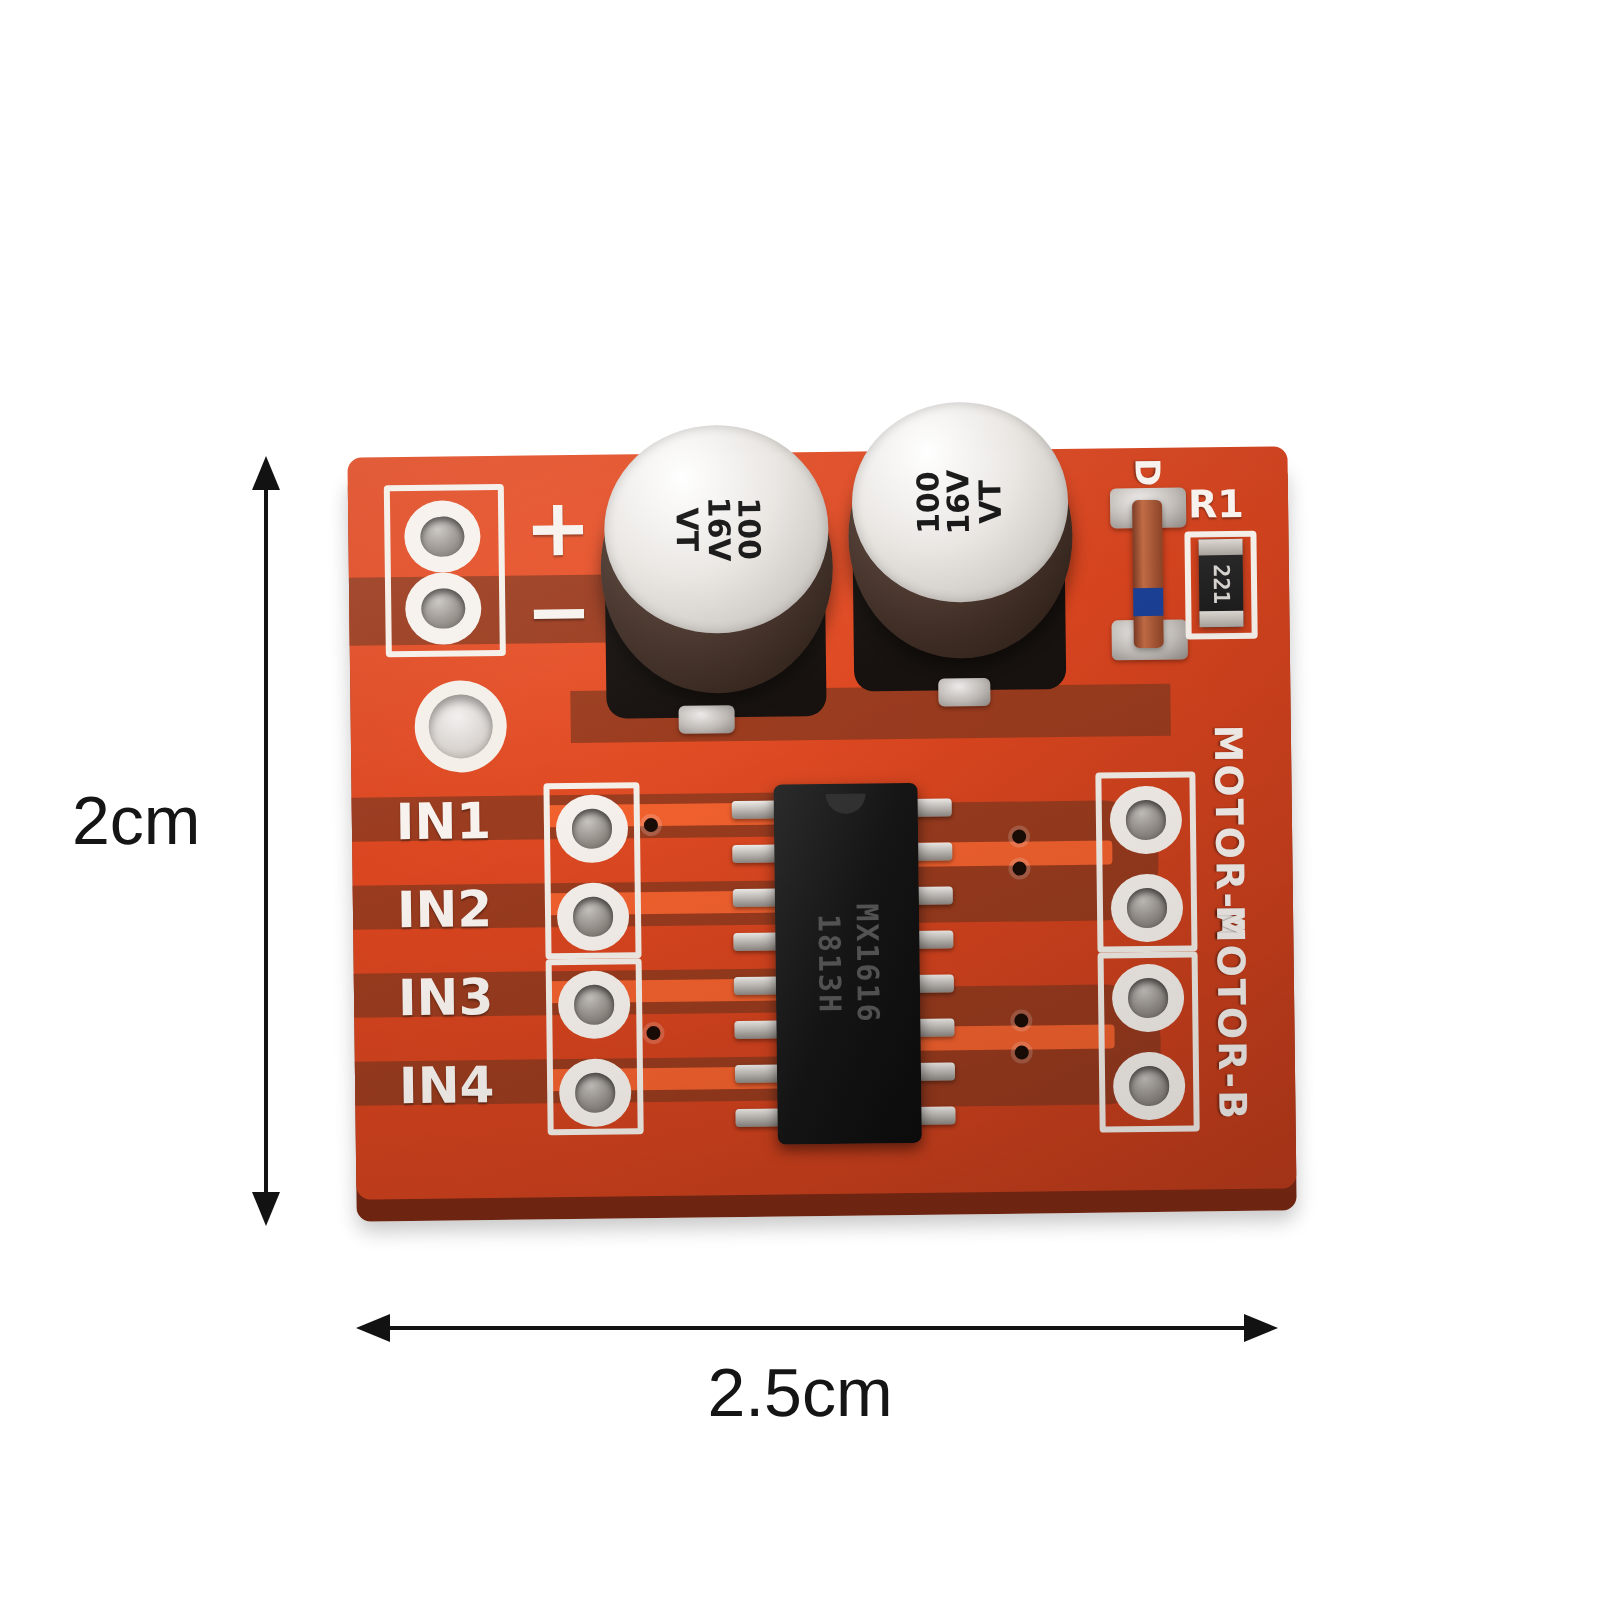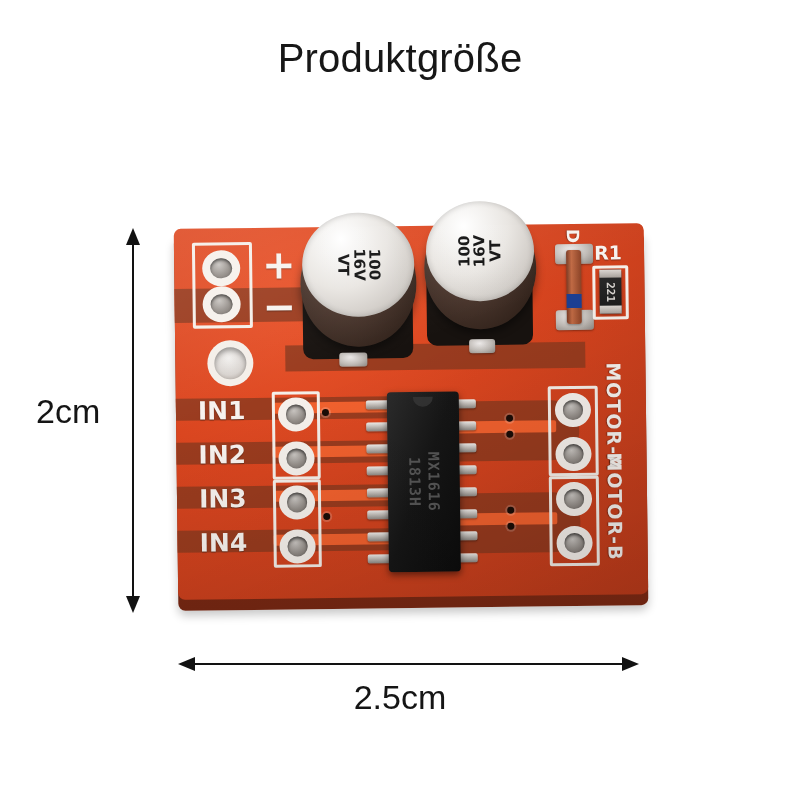--- a/index.html
+++ b/index.html
@@ -327,21 +327,20 @@
   }
 
   .rot90 { transform: rotate(90deg); transform-origin: center center; }
   .rot-90 { transform: rotate(-90deg); transform-origin: center center; }
 </style>
 </head>
 <body>
 
 <div id="stage">
 
-  <div id="title">Produktgröße</div>
 
   <div>
     <div class="arrow arrow-up" style="left:126px; top:228px;"></div>
     <div class="dim-line-v" style="left:132px; top:240px; height:362px;"></div>
     <div class="arrow arrow-down" style="left:126px; top:596px;"></div>
     <div id="dim-height-label">2cm</div>
   </div>
 
   <div>
     <div class="arrow arrow-left" style="left:178px; top:657px;"></div>

